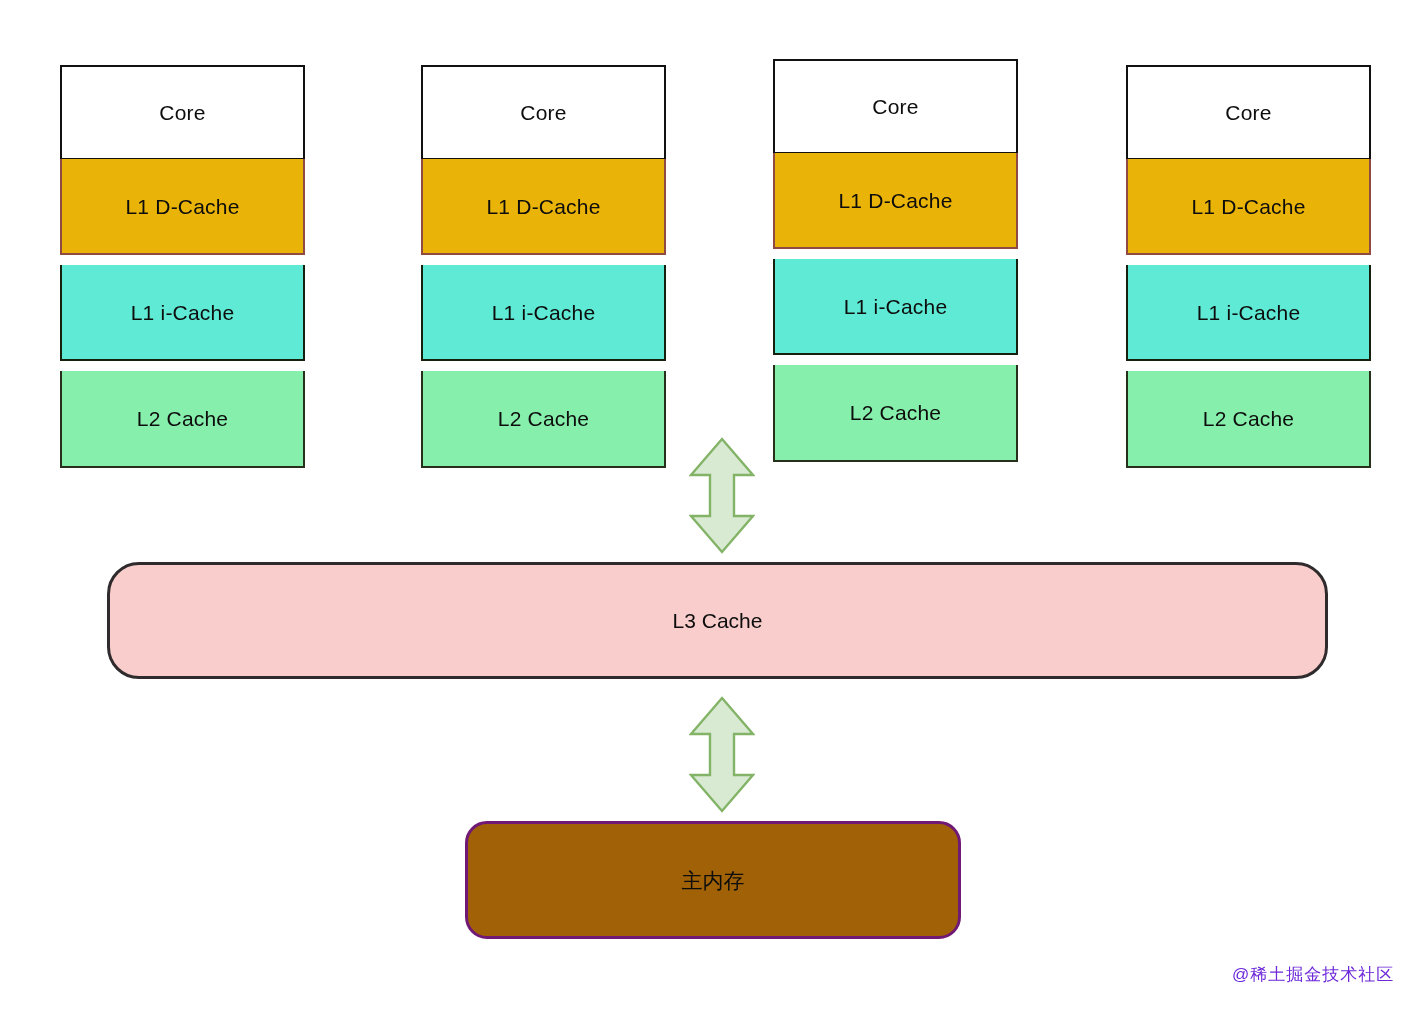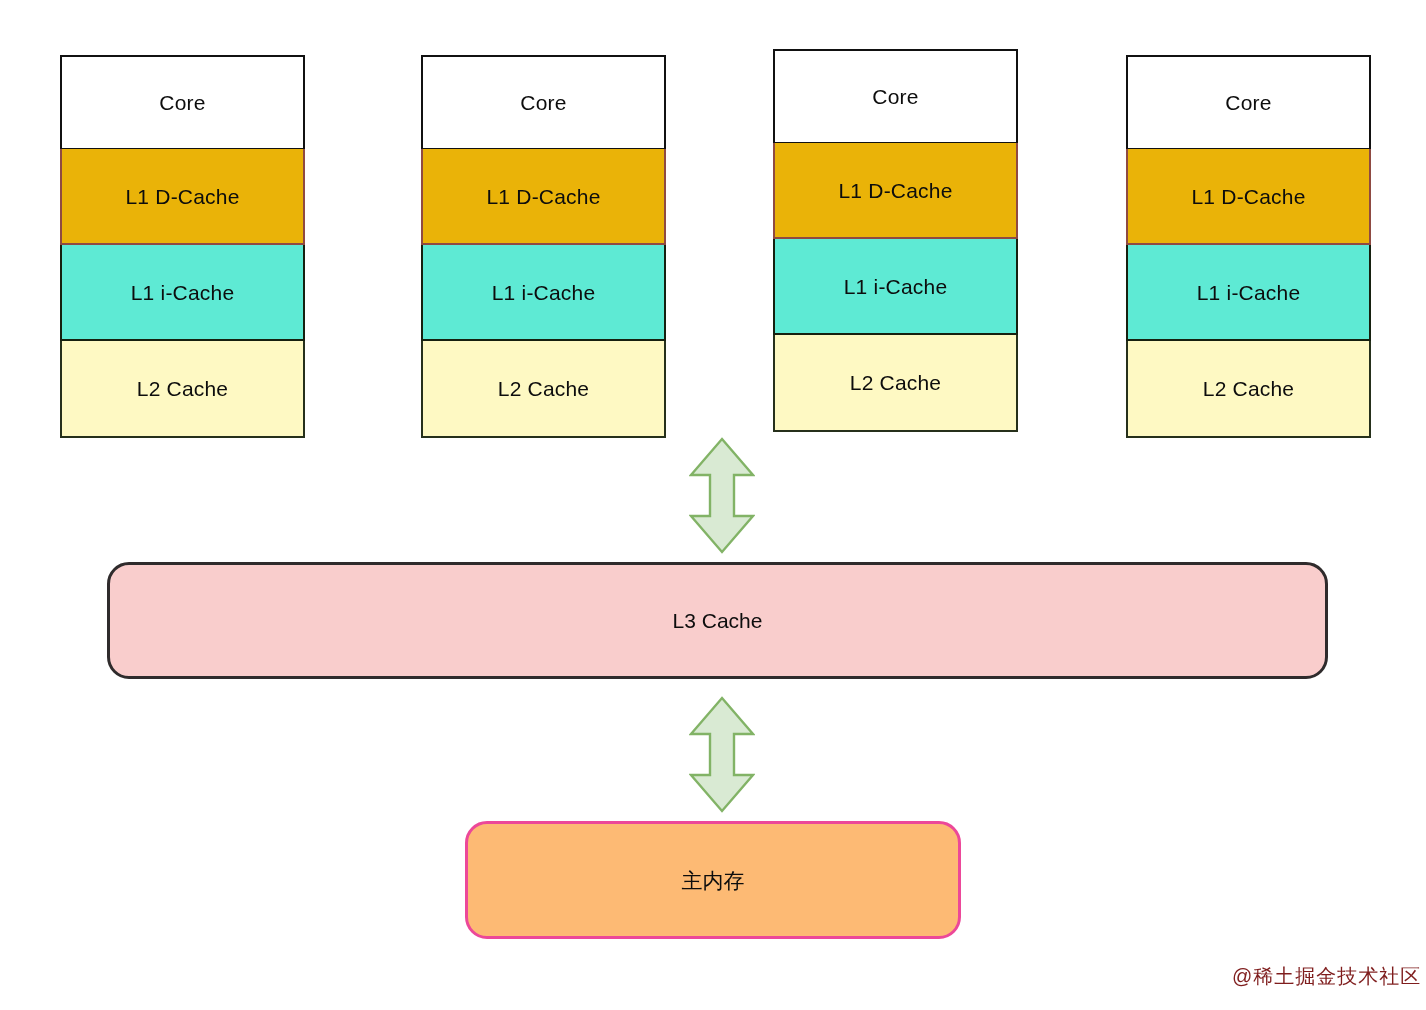--- a/index.html
+++ b/index.html
@@ -27,20 +27,21 @@
   .cell {
     position: relative;
     box-sizing: border-box;
     display: flex;
     align-items: center;
     justify-content: center;
     font-size: 21px;
     color: #0d0d0d;
     letter-spacing: 0.2px;
     line-height: 1;
+    margin-top: 10px;
   }
   .cell-core {
     height: 95px;
     background: #ffffff;
     border: 2.5px solid #111111;
     border-bottom: 2.5px solid #111111;
   }
   .cell-l1d {
     height: 96px;
     background: #eab308;
@@ -49,60 +50,60 @@
     margin-top: -1px;
   }
   .cell-l1i {
     height: 96px;
     background: #5eead4;
     border: 2px solid #16200f;
     border-top: none;
   }
   .cell-l2 {
     height: 97px;
-    background: #fef9c3;
+    background: #86efac;
     border: 2px solid #26301b;
     border-top: none;
   }
 
   
   .big-block {
     position: absolute;
     box-sizing: border-box;
     display: flex;
     align-items: center;
     justify-content: center;
     font-size: 21px;
     color: #0d0d0d;
     line-height: 1;
   }
   .l3-block {
     background: #f9cdcc;
     border: 3px solid #2f2b2c;
-    border-radius: 22px;
+    border-radius: 32px;
   }
   .mem-block {
-    background: #fdba74;
-    border: 3px solid #ec4899;
+    background: #a16207;
+    border: 3px solid #701a75;
     border-radius: 22px;
   }
 
   
   .arrow {
     position: absolute;
   }
   .arrow svg {
     display: block;
   }
 
   
   .watermark {
     position: absolute;
-    font-size: 20px;
-    color: #7f1d1d;
+    font-size: 17px;
+    color: #6d28d9;
     letter-spacing: 1px;
     white-space: nowrap;
     user-select: none;
   }
 </style>
 </head>
 <body>
 
 <div id="canvas">
 

